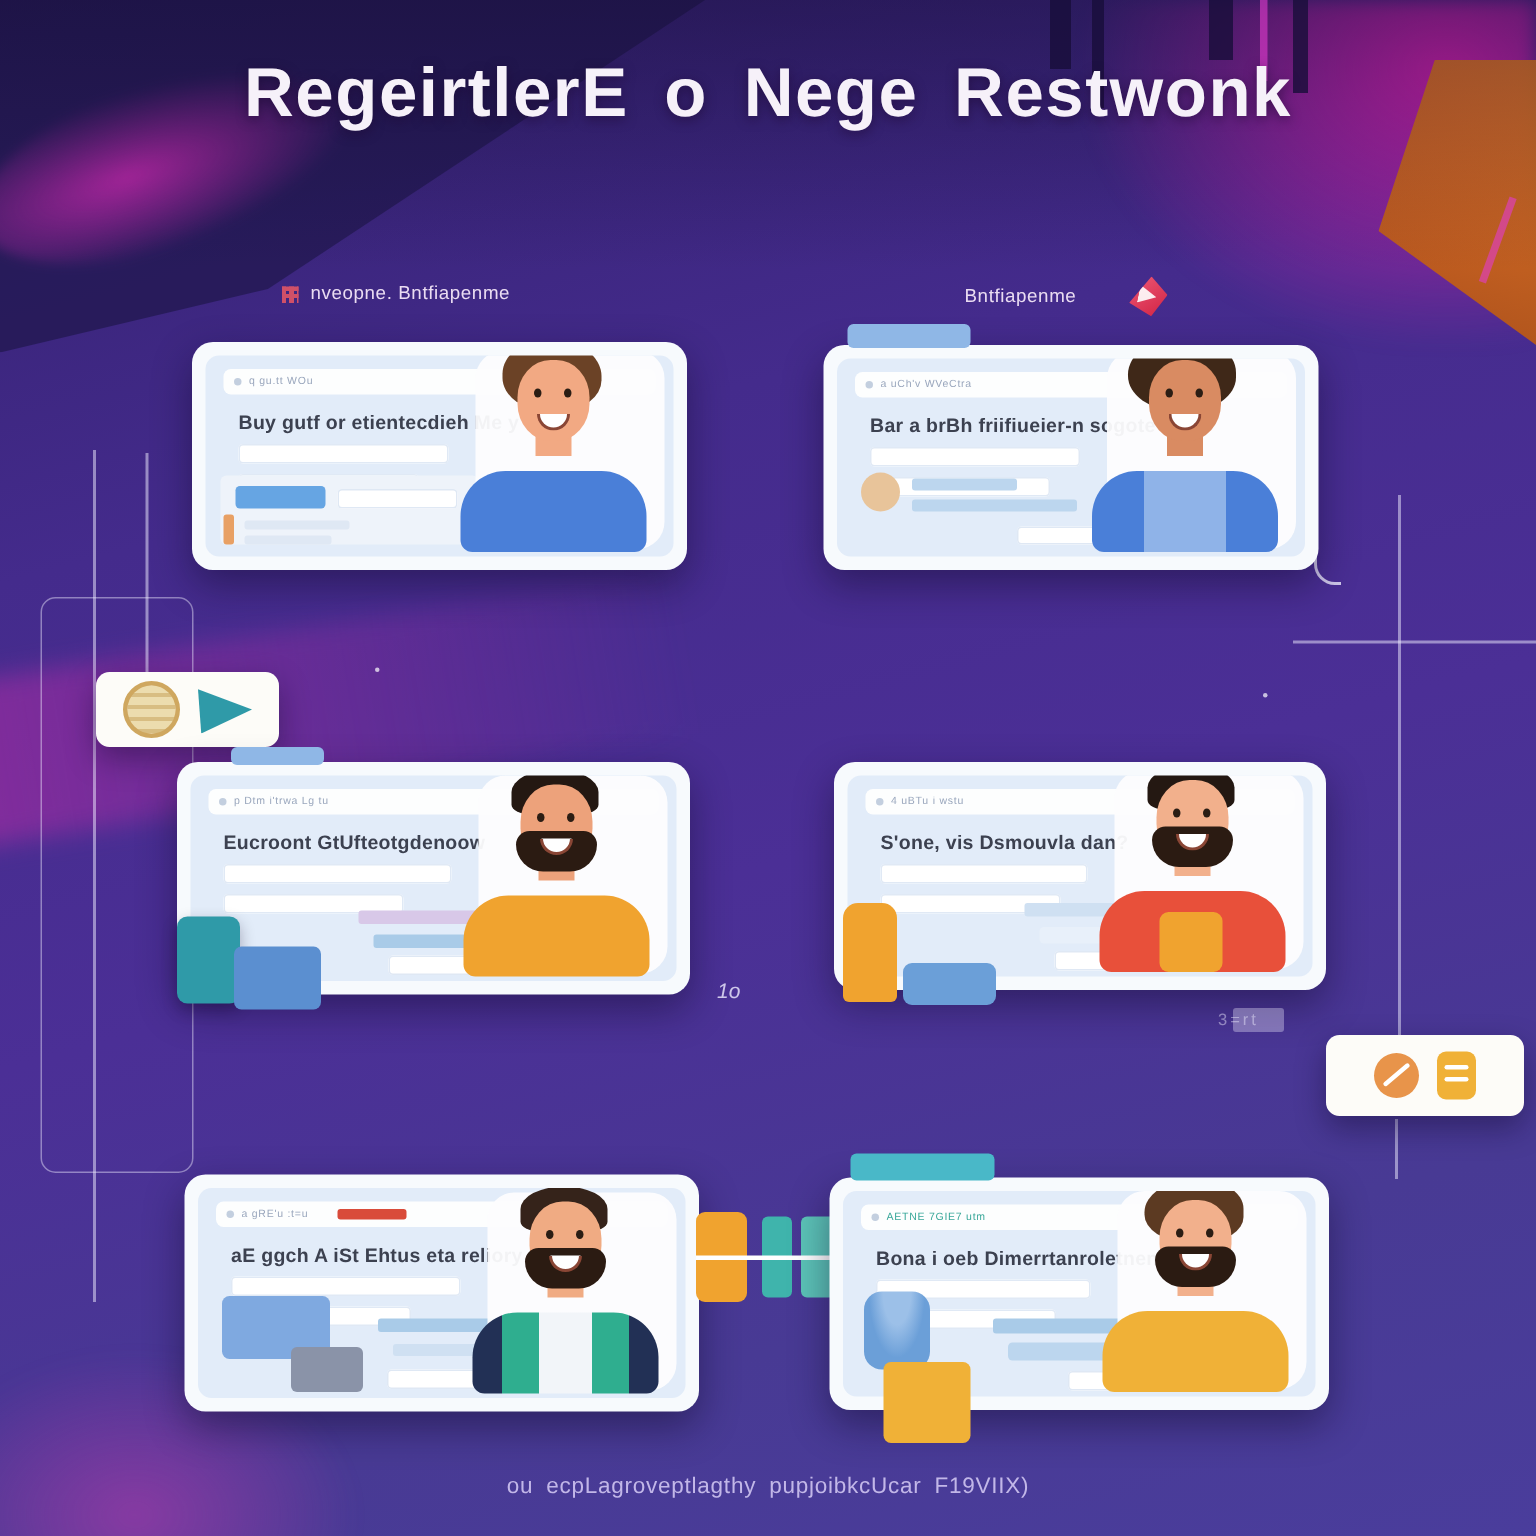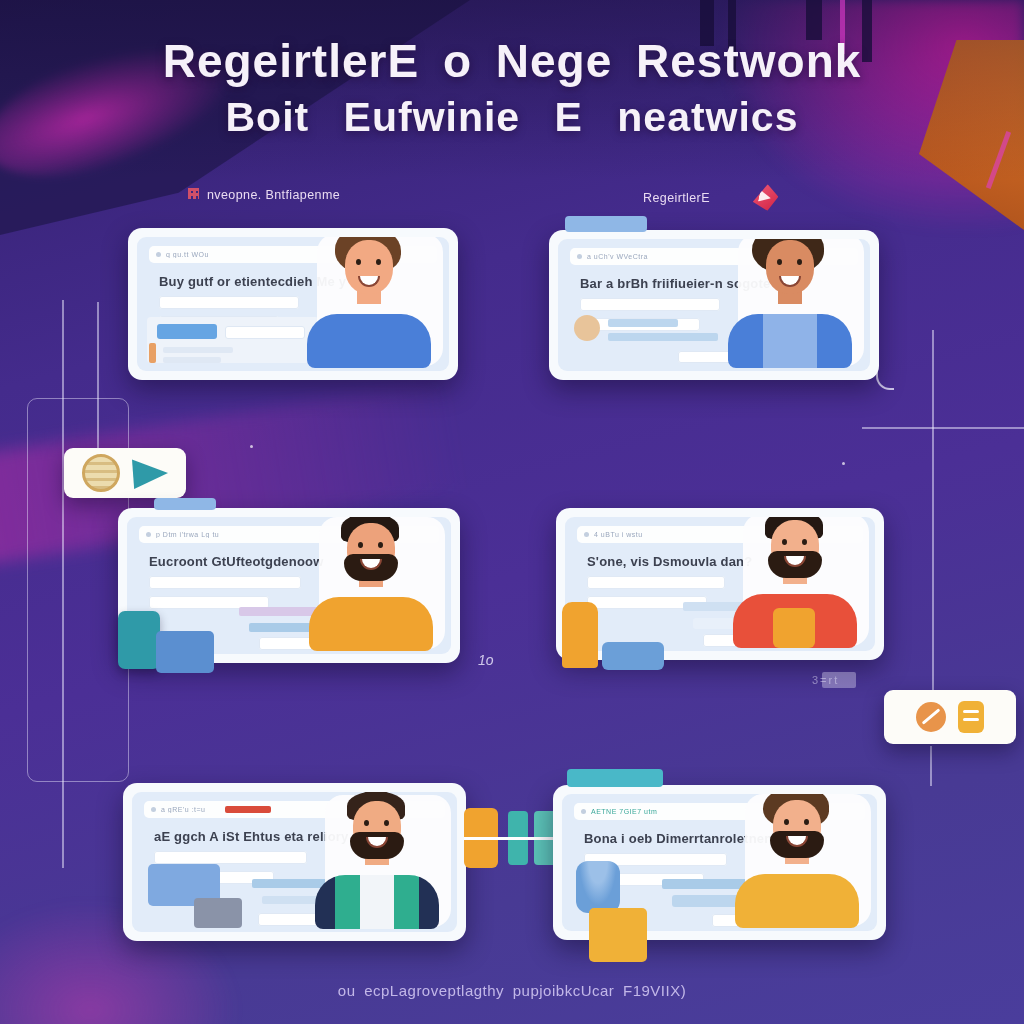--- a/index.html
+++ b/index.html
@@ -126,29 +126,28 @@
   <div class="abs cline" style="left:62px;top:300px;width:1.5px;height:568px"></div>
   <div class="abs cline" style="left:97px;top:302px;width:1.5px;height:148px"></div>
   <div class="abs coutline" style="left:27px;top:398px;width:100px;height:382px"></div>
   <div class="abs cline" style="left:862px;top:427px;width:162px;height:1.5px"></div>
   <div class="abs cline" style="left:932px;top:330px;width:1.5px;height:360px"></div>
   <div class="abs cline" style="left:930px;top:746px;width:1.5px;height:40px"></div>
   <div class="abs hook" style="left:876px;top:356px"></div>
 
   <div class="abs title">
     <div class="l1">RegeirtlerE o Nege Restwonk</div>
-    <div class="l2">Boit Eufwinie E neatwics</div>
-  </div>
-
-  <div class="abs" style="left:188px;top:188px;display:flex;align-items:flex-start;gap:8px">
+  </div>
+
+  <div class="abs" style="left:188px;top:188px;display:flex;align-items:flex-end;gap:8px">
     <div class="pixicon"></div>
     <span class="slabel">nveopne. Bntfiapenme</span>
   </div>
   <div class="abs" style="left:643px;top:188px">
-    <span class="slabel">RegeirtlerE</span>
+    <span class="slabel">Bntfiapenme</span>
   </div>
   <div class="abs diamond" style="left:752px;top:184px">
     <div class="tri"></div>
   </div>
 
   <div class="abs card" style="left:128px;top:228px;width:330px;height:152px">
     <div class="inner">
       <div class="bbar">
         <span class="bdot"></span>
         <span class="btext">q   gu.tt   WOu</span>

